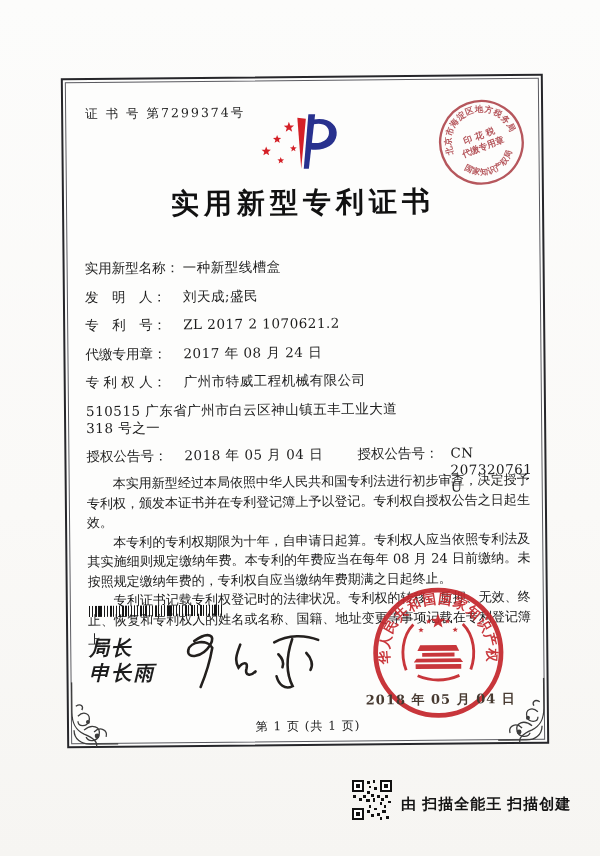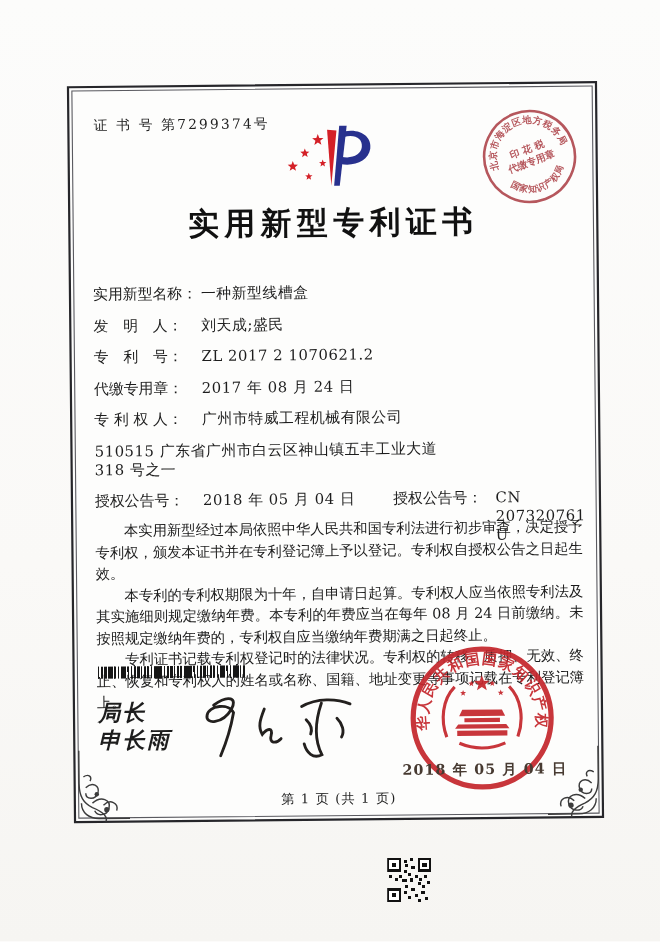--- a/index.html
+++ b/index.html
@@ -248,14 +248,15 @@
         <rect x="12" y="18" width="2" height="2"></rect>
       <rect x="16" y="20" width="2" height="2"></rect>
         <rect x="11" y="22" width="2" height="2"></rect>
         <rect x="14" y="25" width="2" height="2"></rect>
       <rect x="18" y="24" width="2" height="2"></rect>
         <rect x="22" y="22" width="3" height="2"></rect>
         <rect x="25" y="26" width="2" height="2"></rect>
       <rect x="20" y="27" width="2" height="2"></rect>
     </g>
   </svg>
+  <div class="scan-credit">由 扫描全能王 扫描创建</div>
 
 </div>
 
 </body></html>

